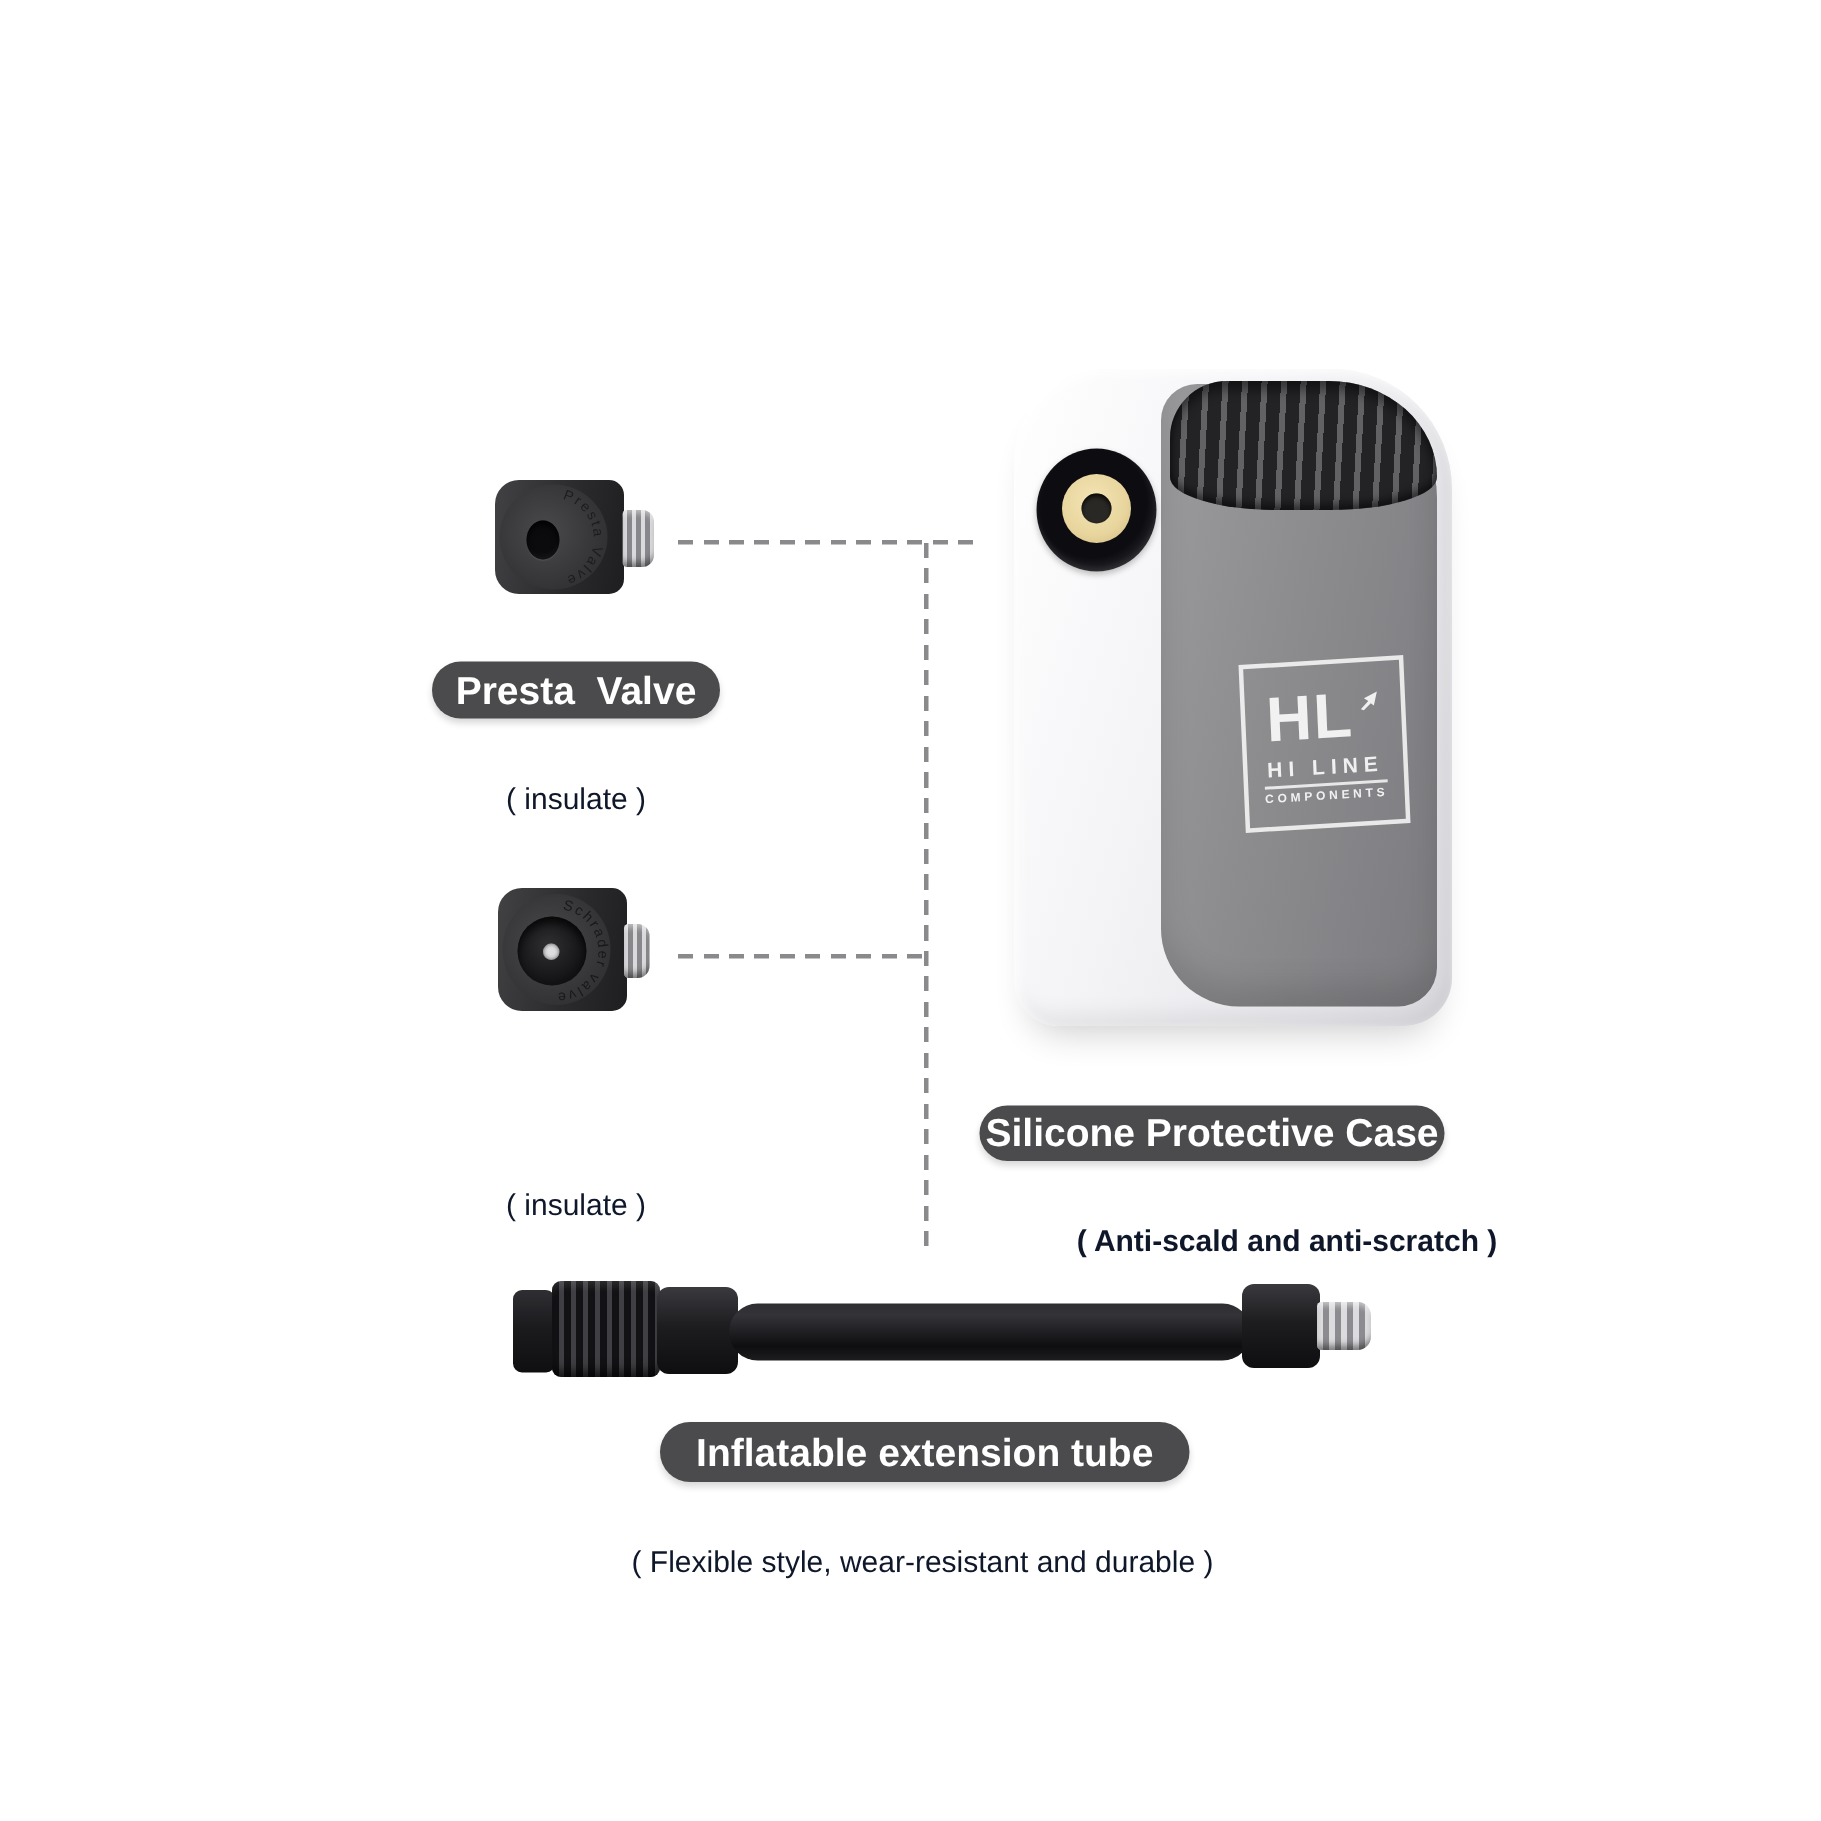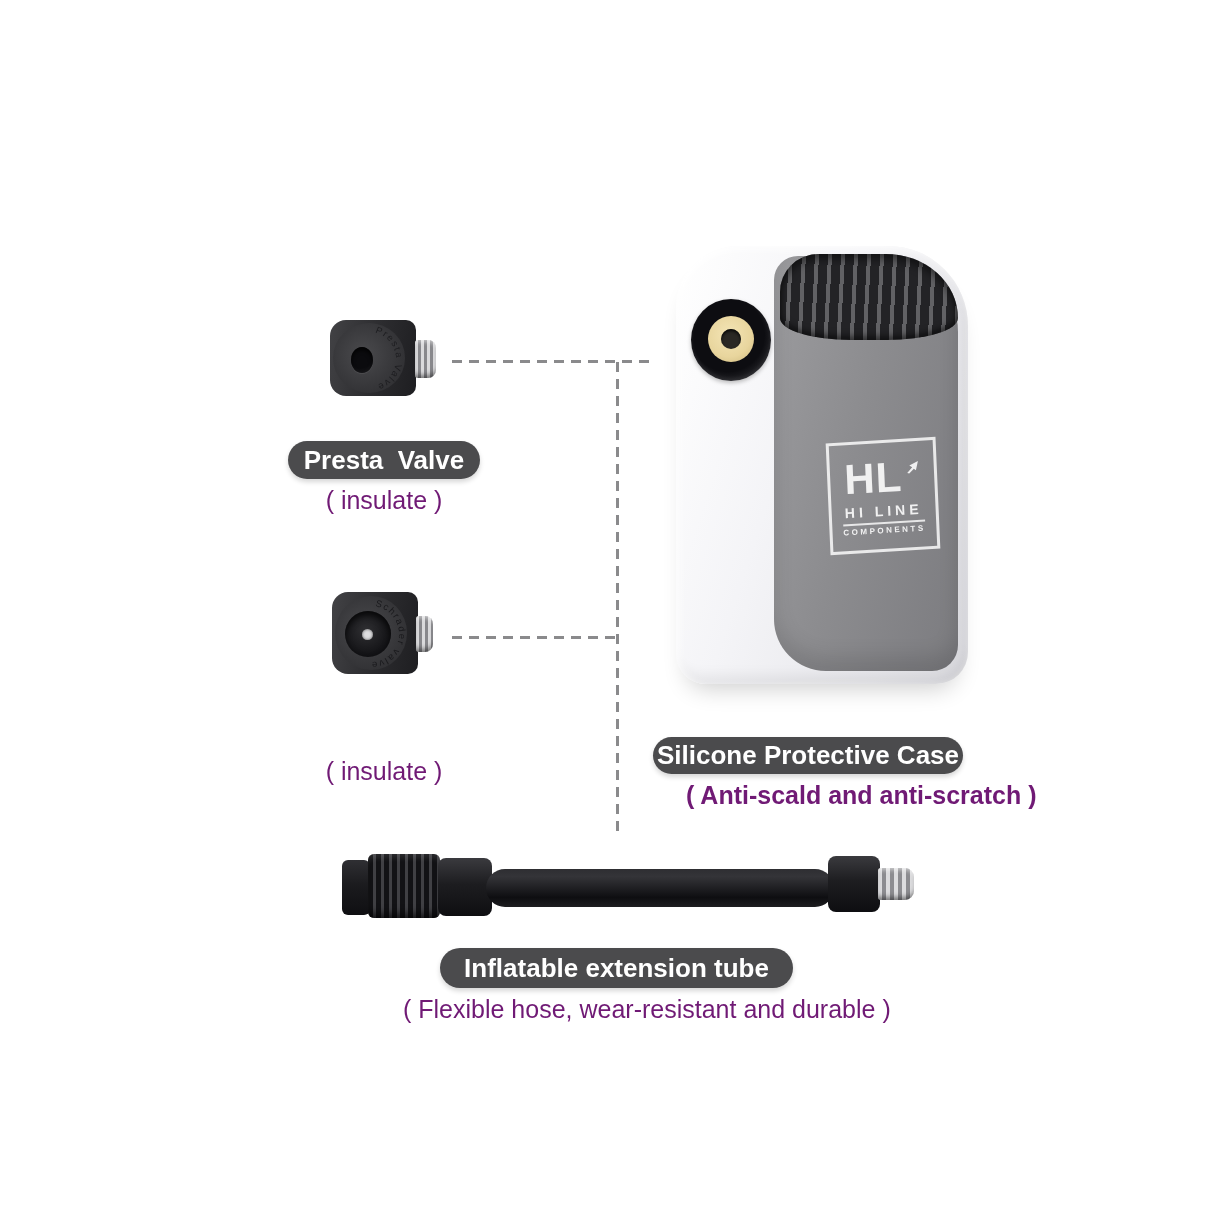--- a/index.html
+++ b/index.html
@@ -10,21 +10,21 @@
   .abs{position:absolute;}
 
   
   .pill{
     position:absolute;background:#4b4b4d;color:#ffffff;border-radius:24px;
     display:flex;align-items:center;justify-content:center;
     font-weight:700;font-size:26px;white-space:pre;
     box-shadow:0 3px 5px rgba(0,0,0,.16);
   }
   .caption{
-    position:absolute;color:#701a75;font-size:25px;text-align:center;white-space:pre;
+    position:absolute;color:#0f172a;font-size:20px;text-align:center;white-space:pre;margin-top:36px;
   }
   #pill-presta{left:288px;top:441px;width:192px;height:38px;}
   #pill-schrader{left:237px;top:710px;width:293px;height:39px;}
   #pill-case{left:653px;top:737px;width:310px;height:37px;text-align:right;}
   #pill-tube{left:440px;top:948px;width:353px;height:40px;}
   #cap-presta{left:284px;top:486px;width:200px;}
   #cap-schrader{left:284px;top:757px;width:200px;}
   #cap-case{left:686px;top:781px;width:344px;font-weight:bold;}
   #cap-tube{left:403px;top:995px;width:424px;}
 
@@ -211,15 +211,15 @@
 
   <div class="pill" id="pill-presta">Presta  Valve</div>
   <div class="caption" id="cap-presta">( insulate )</div>
 
   <div class="caption" id="cap-schrader">( insulate )</div>
 
   <div class="pill" id="pill-case">Silicone Protective Case</div>
   <div class="caption" id="cap-case">( Anti-scald and anti-scratch )</div>
 
   <div class="pill" id="pill-tube">Inflatable extension tube</div>
-  <div class="caption" id="cap-tube">( Flexible hose, wear-resistant and durable )</div>
+  <div class="caption" id="cap-tube">( Flexible style, wear-resistant and durable )</div>
 
 </div>
 
 </body></html>

